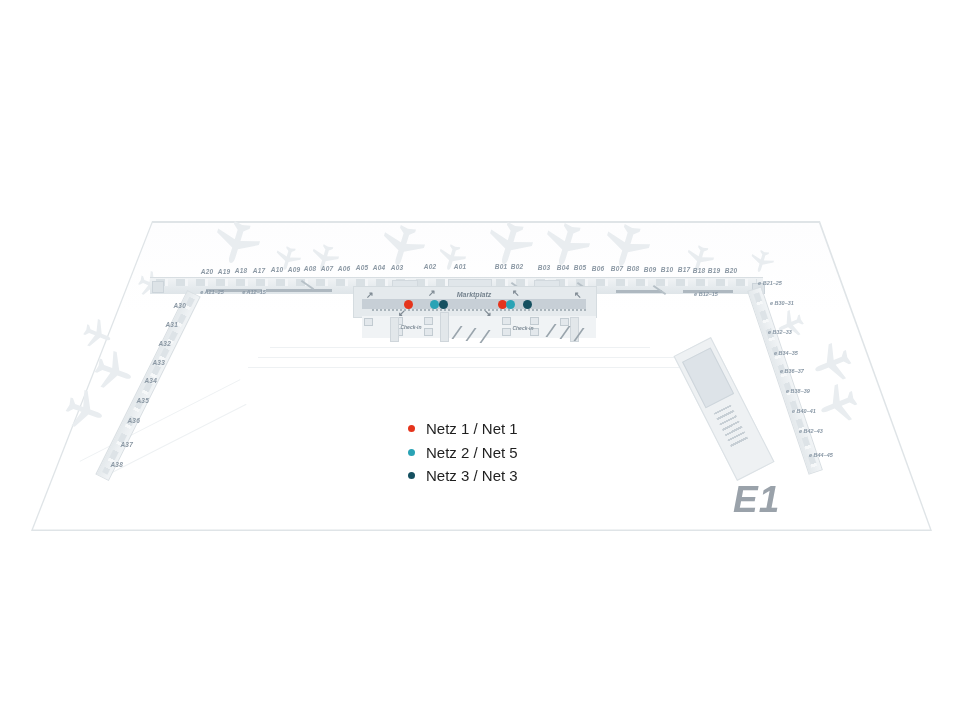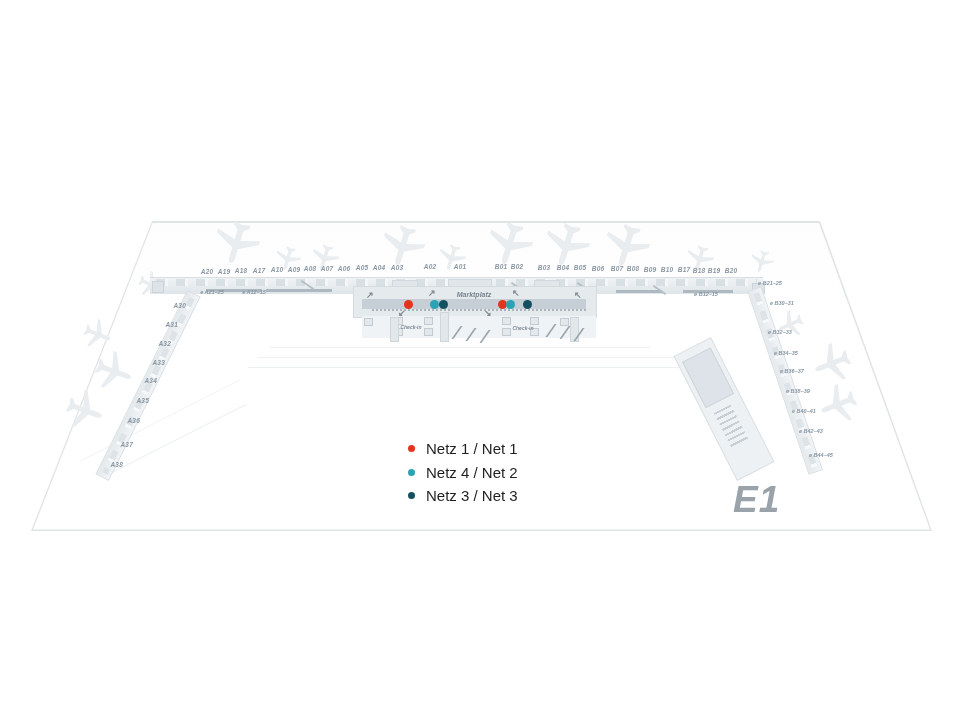--- a/index.html
+++ b/index.html
@@ -67,21 +67,21 @@
   .sat-ladder{position:absolute;left:68px;top:12px;width:40px;height:19px;
     background:repeating-linear-gradient(90deg,#c7cfd5 0 2px,rgba(0,0,0,0) 2px 6px);}
 
   
   .fline{position:absolute;background:#eef1f3;}
 
   
   .plane{position:absolute;color:#e9edf0;}
 
   
-  .legend{position:absolute;left:408px;top:437px;}
+  .legend{position:absolute;left:408px;top:417px;}
   .legend-row{display:flex;align-items:center;height:23.4px;gap:11px;}
   .ldot{width:7px;height:7px;border-radius:50%;flex:0 0 auto;}
   .llabel{font-size:15px;color:#1f1f1f;white-space:nowrap;}
 
   
   .floor{position:absolute;left:733px;top:479px;
     font:italic 700 37px "Liberation Sans",sans-serif;color:#9aa2aa;letter-spacing:1px;}
 </style>
 </head>
 <body>
@@ -284,21 +284,21 @@
   <span class="egl" style="left:799px;top:428px">e B42–43</span>
   <span class="egl" style="left:809px;top:452px">e B44–45</span>
 
   <div class="legend">
     <div class="legend-row">
       <span class="ldot" style="background: rgb(229, 52, 28);"></span>
       <span class="llabel">Netz 1 / Net 1</span>
     </div>
     <div class="legend-row">
       <span class="ldot" style="background: rgb(42, 163, 181);"></span>
-      <span class="llabel">Netz 4 / Net 2</span>
+      <span class="llabel">Netz 2 / Net 5</span>
     </div>
     <div class="legend-row">
       <span class="ldot" style="background: rgb(21, 80, 96);"></span>
       <span class="llabel">Netz 3 / Net 3</span>
     </div>
   </div>
 
   <div class="floor">E1</div>
 
 </div>

